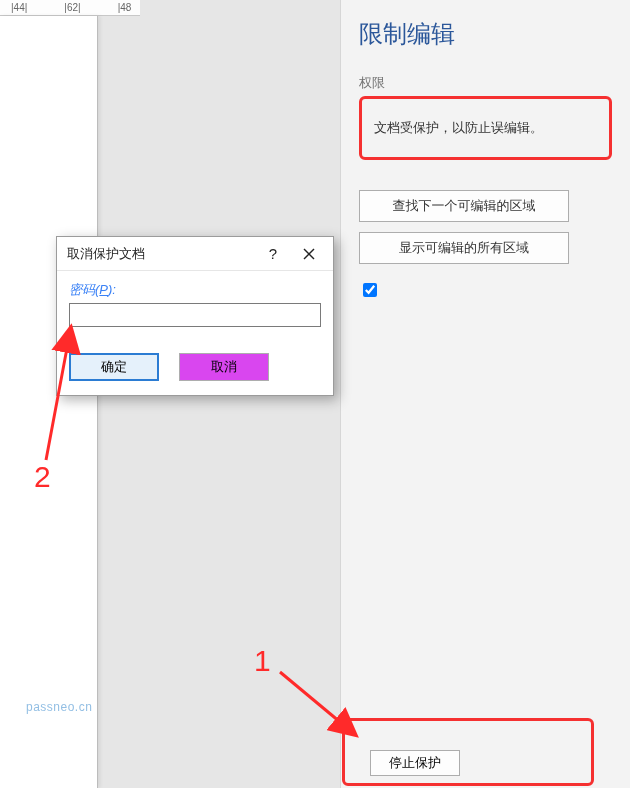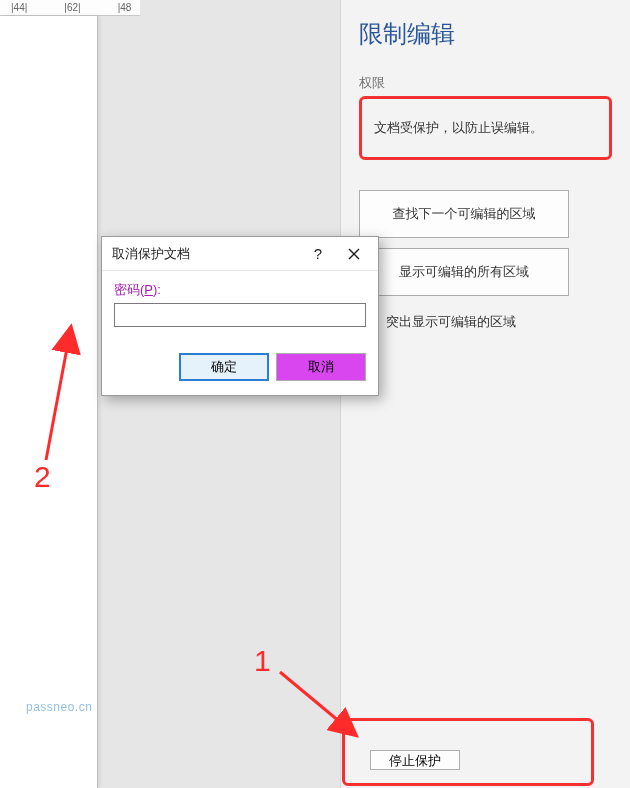--- a/index.html
+++ b/index.html
@@ -73,21 +73,21 @@
     padding: 18px 12px;
     font-size: 13px;
     color: #333;
     margin-bottom: 30px;
     line-height: 1.7;
     background: #f3f3f3;
   }
   .btn-right {
     display: block;
     width: 210px;
-    height: 48px;
+    height: 32px;
     background: #fdfdfd;
     border: 1px solid #adadad;
     font-size: 13px;
     color: #333;
     margin-bottom: 10px;
     cursor: pointer;
     font-family: inherit;
   }
   .chk-row {
     display: flex;
@@ -102,37 +102,36 @@
   .stop-protect-box {
     position: absolute;
     left: 342px; top: 718px;
     width: 252px; height: 68px;
     border: 3px solid #f53030;
     border-radius: 6px;
   }
   .stop-protect-btn {
     position: absolute;
     left: 370px; top: 750px;
-    width: 90px; height: 20px;
+    width: 90px; height: 26px;
     background: #fdfdfd;
     border: 1px solid #adadad;
     font-size: 13px;
     cursor: pointer;
     font-family: inherit;
   }
 
   
   .dialog {
     position: absolute;
     left: 56px; top: 236px;
     width: 278px;
     background: #ffffff;
     border: 1px solid #9b9b9b;
     box-shadow: 4px 4px 12px rgba(0,0,0,0.3);
-    margin-left: 45px;
   }
   .dlg-title {
     height: 34px;
     display: flex;
     align-items: center;
     padding: 0 6px 0 10px;
     font-size: 13px;
     color: #222;
     border-bottom: 1px solid #e6e6e6;
   }
@@ -143,35 +142,36 @@
     font-size: 15px;
     cursor: pointer;
   }
   .dlg-close svg { width: 12px; height: 12px; }
   .dlg-body {
     padding: 10px 12px 14px;
   }
   .dlg-label {
     font-size: 13px;
     margin-bottom: 4px;
-    color: #a21caf;
+    color: #3b82f6;
+    font-style: italic;
   }
   .dlg-label .u { text-decoration: underline; }
   .dlg-input {
     width: 100%;
     height: 24px;
     border: 1px solid #7a7a7a;
     padding: 2px 4px;
     font-size: 13px;
     outline: none;
   }
   .dlg-btnrow {
     display: flex;
-    gap: 7px;
-    justify-content: flex-end;
+    gap: 20px;
+    justify-content: flex-start;
     margin-top: 26px;
   }
   .dlg-btn {
     width: 90px; height: 28px;
     background: #d946ef;
     border: 1px solid #adadad;
     font-size: 13px;
     cursor: pointer;
     font-family: inherit;
   }
@@ -215,21 +215,20 @@
 <div class="right-pane">
   <div class="pane-title">限制编辑</div>
   <div class="subheading">权限</div>
   <div class="info-box">
     <div>文档受保护，以防止误编辑。</div>
   </div>
   <button class="btn-right">查找下一个可编辑的区域</button>
   <button class="btn-right">显示可编辑的所有区域</button>
   <label class="chk-row">
     <input type="checkbox" checked="" style="">
-    <span>突出显示可编辑的区域</span>
   </label>
 </div>
 
 <div class="stop-protect-box"></div>
 <button class="stop-protect-btn">停止保护</button>
 
 <div class="dialog">
   <div class="dlg-title">
     <span class="t">取消保护文档</span>
     <span class="dlg-help">?</span>

